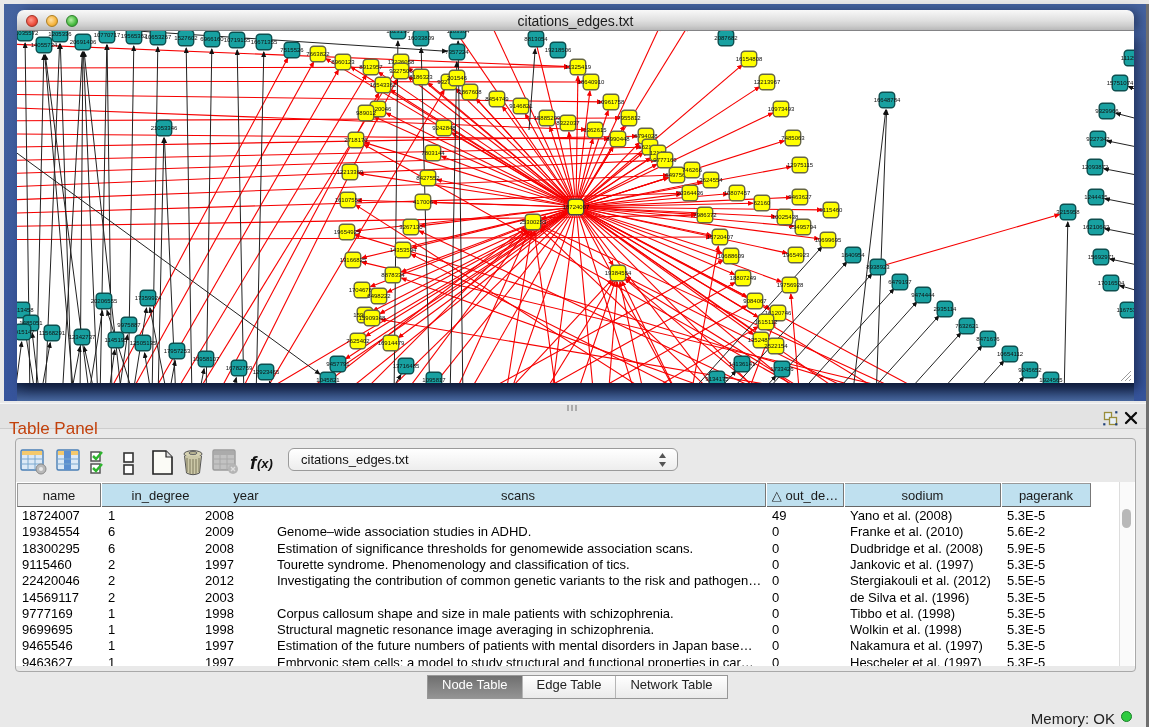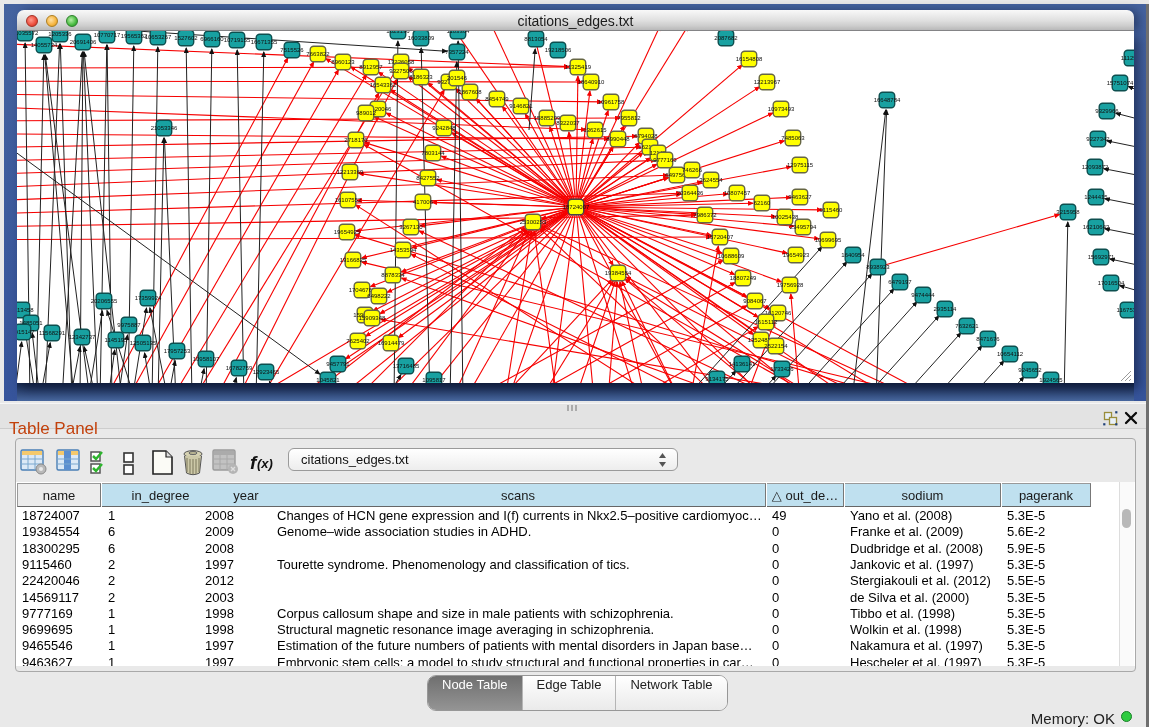--- a/index.html
+++ b/index.html
@@ -12,21 +12,21 @@
 .tl{position:absolute;top:5px;width:12px;height:12px;border-radius:50%;z-index:5}
 #canvas{position:absolute;left:0;top:21px;width:1117px;height:352px;background:#fff;box-shadow:5px 6px 10px rgba(8,14,38,.5)}
 #tpbar{position:absolute;left:0;top:403px;width:1149px;height:26px;background:#e3e3e3;border-top:1px solid #f6f6f6;border-bottom:1px solid #cdcdcd}
 #tpbar .t{position:absolute;left:9px;top:15px;font-size:17px;color:#c2410c}
 #panel{position:absolute;left:15px;top:438px;width:1121px;height:234px;background:#e9e9e9;border:1px solid #a9a9a9;border-radius:4px}
 #combo{position:absolute;left:288px;top:448px;width:390px;height:23px;border:1px solid #9a9a9a;border-radius:6px;background:linear-gradient(#ffffff,#ededed);font-size:13px;color:#111;line-height:21px;padding-left:12px}
 #table{position:absolute;left:16px;top:482px;width:1119px;height:184px;background:#fff;overflow:hidden}
 .hc{position:absolute;top:1px;height:24px;background:#bfe0ef;border-right:1px solid #777;border-top:1px solid #999;border-bottom:1px solid #666;font-size:13px;color:#1a1a1a;text-align:center;line-height:24px}
 .row{position:absolute;left:0;width:1103px;height:17px;font-size:13px;color:#000;white-space:nowrap}
 .row span{position:absolute;top:0}
-#tabs{position:absolute;left:427px;top:675px;height:36px;border:1px solid #979797;border-radius:9px;overflow:hidden;display:flex;background:#fff}
+#tabs{position:absolute;left:427px;top:675px;height:24px;border:1px solid #979797;border-radius:0;overflow:hidden;display:flex;background:#fff}
 #tabs div{font-size:13px;line-height:18px;padding:0 14px;color:#222;background:linear-gradient(#ffffff,#eaeaea)}
 #tabs div.sel{background:linear-gradient(#6f6f6f,#949494);color:#fff}
 #tabs div+div{border-left:1px solid #b5b5b5}
 #mem{position:absolute;right:34px;top:710px;font-size:15px;color:#222}
 #memdot{position:absolute;left:1121px;top:711px;width:11px;height:11px;border-radius:50%;background:#2ecc40;border:1px solid #1a7f28}
 #rstrip{position:absolute;right:0;top:4px;width:3px;height:723px;background:#6f6f6f}
 </style></head>
 <body>
 <div id="desk">
     <div class="bstrip"></div>
@@ -618,65 +618,66 @@
  <div class="hc" style="left:86px;width:118px">in_degree</div>
  <div class="hc" style="left:183px;width:95px">year</div>
  <div class="hc" style="left:255px;width:495px">scans</div>
  <div class="hc" style="left:751px;width:77px">△ out_de…</div>
  <div class="hc" style="left:829px;width:156px">sodium</div>
  <div class="hc" style="left:986px;width:89px">pagerank</div>
  <div class="row" style="top:26px">
       <span style="left:6px">18724007</span>
       <span style="left:92px">1</span>
       <span style="left:189px">2008</span>
-      <span style="left:261px">Changes of HCN gene expression and I(f) currents in Nkx2.5–positive cardiomyoc…</span>
       <span style="left:756px">49</span>
       <span style="left:834px">Yano et al. (2008)</span>
       <span style="left:991px">5.3E-5</span>
     </div>
 <div class="row" style="top:42px">
       <span style="left:6px">19384554</span>
       <span style="left:92px">6</span>
       <span style="left:189px">2009</span>
       <span style="left:261px">Genome–wide association studies in ADHD.</span>
       <span style="left:756px">0</span>
-      <span style="left:834px">Franke et al. (2009)</span>
+      <span style="left:834px">Franke et al. (2010)</span>
       <span style="left:991px">5.6E-2</span>
     </div>
 <div class="row" style="top:59px">
       <span style="left:6px">18300295</span>
       <span style="left:92px">6</span>
       <span style="left:189px">2008</span>
+      <span style="left:261px">Estimation of significance thresholds for genomewide association scans.</span>
       <span style="left:756px">0</span>
       <span style="left:834px">Dudbridge et al. (2008)</span>
       <span style="left:991px">5.9E-5</span>
     </div>
 <div class="row" style="top:75px">
       <span style="left:6px">9115460</span>
       <span style="left:92px">2</span>
       <span style="left:189px">1997</span>
       <span style="left:261px">Tourette syndrome. Phenomenology and classification of tics.</span>
       <span style="left:756px">0</span>
       <span style="left:834px">Jankovic et al. (1997)</span>
       <span style="left:991px">5.3E-5</span>
     </div>
 <div class="row" style="top:91px">
       <span style="left:6px">22420046</span>
       <span style="left:92px">2</span>
       <span style="left:189px">2012</span>
+      <span style="left:261px">Investigating the contribution of common genetic variants to the risk and pathogen…</span>
       <span style="left:756px">0</span>
       <span style="left:834px">Stergiakouli et al. (2012)</span>
       <span style="left:991px">5.5E-5</span>
     </div>
 <div class="row" style="top:108px">
       <span style="left:6px">14569117</span>
       <span style="left:92px">2</span>
       <span style="left:189px">2003</span>
       <span style="left:756px">0</span>
-      <span style="left:834px">de Silva et al. (2000)</span>
+      <span style="left:834px">de Silva et al. (1996)</span>
       <span style="left:991px">5.3E-5</span>
     </div>
 <div class="row" style="top:124px">
       <span style="left:6px">9777169</span>
       <span style="left:92px">1</span>
       <span style="left:189px">1998</span>
       <span style="left:261px">Corpus callosum shape and size in male patients with schizophrenia.</span>
       <span style="left:756px">0</span>
       <span style="left:834px">Tibbo et al. (1998)</span>
       <span style="left:991px">5.3E-5</span>

